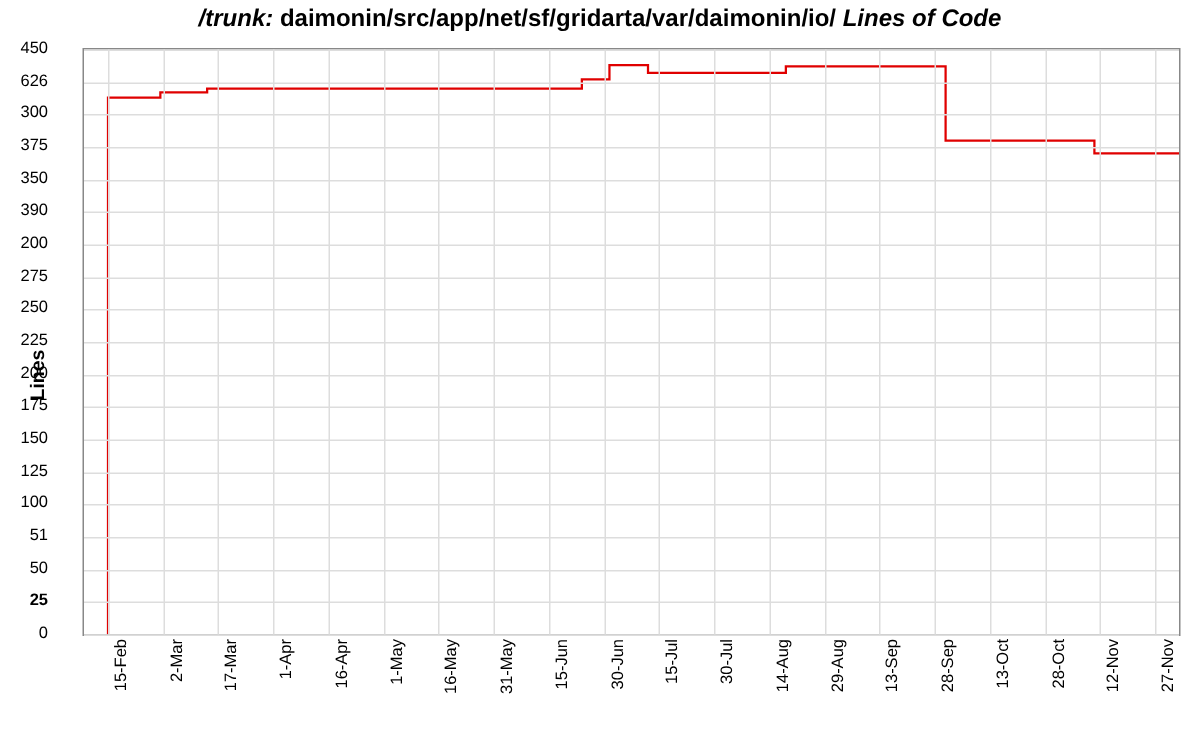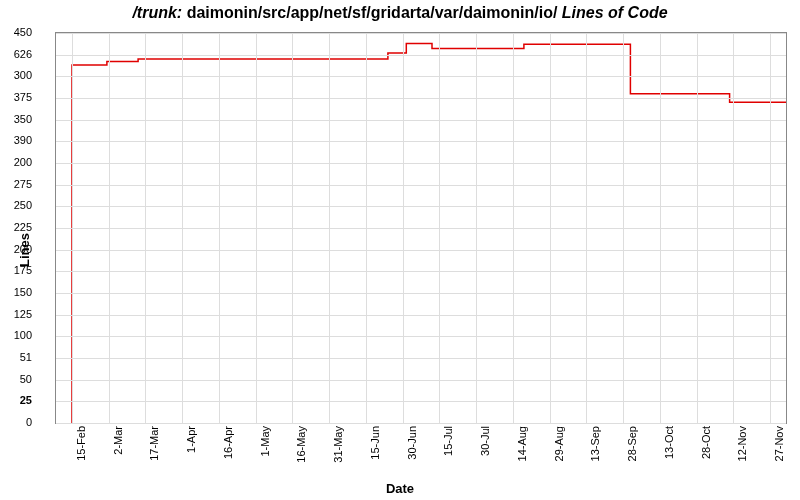--- a/index.html
+++ b/index.html
@@ -107,21 +107,20 @@
 </style>
 </head>
 <body>
 
 <div class="chart-wrap">
   <div class="title">
     <span>/trunk: </span><span class="path">daimonin/src/app/net/sf/gridarta/var/daimonin/io/</span><span> Lines of Code</span>
   </div>
 
   <div class="ylabel">Lines</div>
-  <div class="xlabel">Date</div>
 
   <div class="plot">
     <svg class="line" viewBox="0 0 730 390" preserveAspectRatio="none">
       <path id="series-path" class="series" d="M16.0 390.0 L16.0 32.1 L50.9 32.1 L50.9 28.6 L82.1 28.6 L82.1 26.0 L331.9 26.0 L331.9 19.9 L350.3 19.9 L350.3 10.4 L376.0 10.4 L376.0 15.6 L467.9 15.6 L467.9 11.3 L574.4 11.3 L574.4 60.7 L673.6 60.7 L673.6 69.3 L732.4 69.3 L732.4 390.0"></path>
     </svg>
   <div class="grid-h" style="top: 390px;"></div>
       <div class="grid-h" style="top: 368.333px;"></div>
       <div class="grid-h" style="top: 346.667px;"></div>
       <div class="grid-h" style="top: 325px;"></div>
       <div class="grid-h" style="top: 303.333px;"></div>

